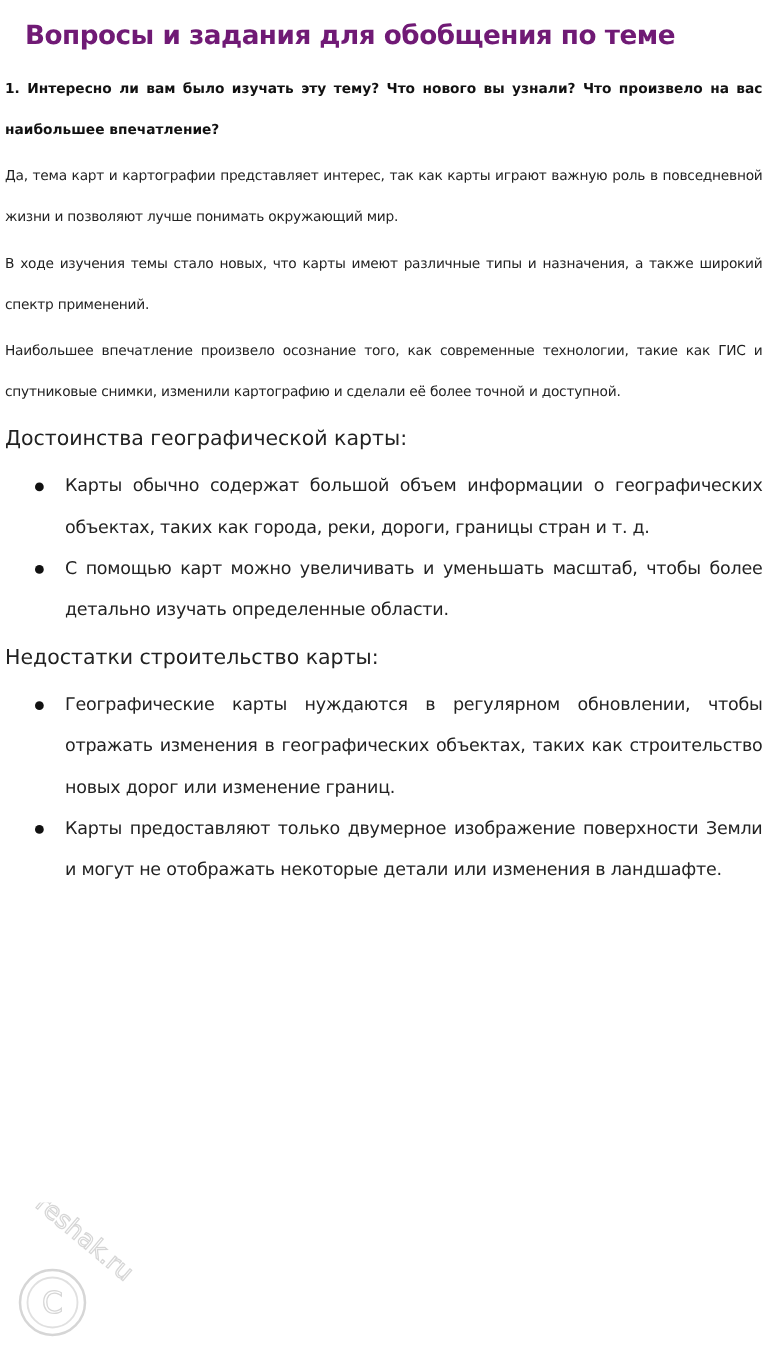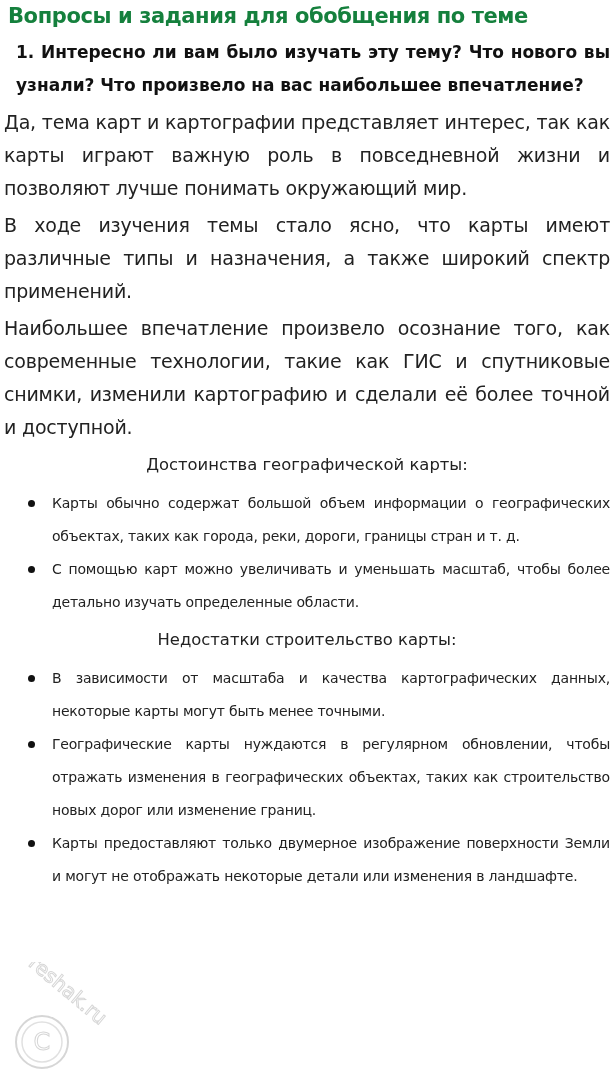--- a/index.html
+++ b/index.html
@@ -15,50 +15,49 @@
       font-family: "DejaVu Sans", sans-serif;
       color: #1a1a1a;
     }
     .page {
       padding: 0 3px 0 4px;
     }
     .title {
       font-family: "DejaVu Sans", sans-serif;
       font-weight: bold;
       font-size: 21px;
-      color: #15803d;
-      margin: 0;
+      color: #701a75;
+      margin: 12px;
       padding-top: 2px;
       padding-left: 4px;
       line-height: 28px;
       letter-spacing: -0.4px;
       white-space: nowrap;
     }
     .question {
       font-weight: bold;
-      font-size: 17px;
+      font-size: 11px;
       line-height: 33px;
-      margin: 6px 0 0 12px;
+      margin: 6px 0 0 0;
       text-align: justify;
       color: #111;
     }
     .para {
-      font-size: 19px;
+      font-size: 11px;
       line-height: 33px;
       margin: 4px 0 0 0;
       text-align: justify;
       color: #222;
       letter-spacing: -0.2px;
     }
     .subhead {
       font-size: 16.4px;
       line-height: 33px;
       margin: 4px 0 0 0;
       color: #222;
-      text-align: center;
     }
     ul.bullets {
       list-style: none;
       margin: 6px 0 0 0;
       padding: 0;
     }
     ul.bullets li {
       position: relative;
       padding-left: 48px;
       font-size: 14px;
@@ -90,21 +89,21 @@
 </head>
 <body>
 
 <div class="page">
 
   <h1 class="title">Вопросы и задания для обобщения по теме</h1>
 
   <section>
     <p class="question">1. Интересно ли вам было изучать эту тему? Что нового вы узнали? Что произвело на вас наибольшее впечатление?</p>
     <p class="para">Да, тема карт и картографии представляет интерес, так как карты играют важную роль в повседневной жизни и позволяют лучше понимать окружающий мир.</p>
-    <p class="para">В ходе изучения темы стало ясно, что карты имеют различные типы и назначения, а также широкий спектр применений.</p>
+    <p class="para">В ходе изучения темы стало новых, что карты имеют различные типы и назначения, а также широкий спектр применений.</p>
     <p class="para">Наибольшее впечатление произвело осознание того, как современные технологии, такие как ГИС и спутниковые снимки, изменили картографию и сделали её более точной и доступной.</p>
   </section>
 
   <section>
 
     <p class="subhead">Достоинства географической карты:</p>
     <ul class="bullets">
       <li>
         <span class="dot"></span>
         <span>Карты обычно содержат большой объем информации о географических объектах, таких как города, реки, дороги, границы стран и т. д.</span>
@@ -112,24 +111,20 @@
       <li>
         <span class="dot"></span>
         <span>С помощью карт можно увеличивать и уменьшать масштаб, чтобы более детально изучать определенные области.</span>
       </li>
     </ul>
 
     <p class="subhead">Недостатки строительство карты:</p>
     <ul class="bullets">
       <li>
         <span class="dot"></span>
-        <span>В зависимости от масштаба и качества картографических данных, некоторые карты могут быть менее точными.</span>
-      </li>
-      <li>
-        <span class="dot"></span>
         <span>Географические карты нуждаются в регулярном обновлении, чтобы отражать изменения в географических объектах, таких как строительство новых дорог или изменение границ.</span>
       </li>
       <li>
         <span class="dot"></span>
         <span>Карты предоставляют только двумерное изображение поверхности Земли и могут не отображать некоторые детали или изменения в ландшафте.</span>
       </li>
     </ul>
   </section>
 </div>
 

